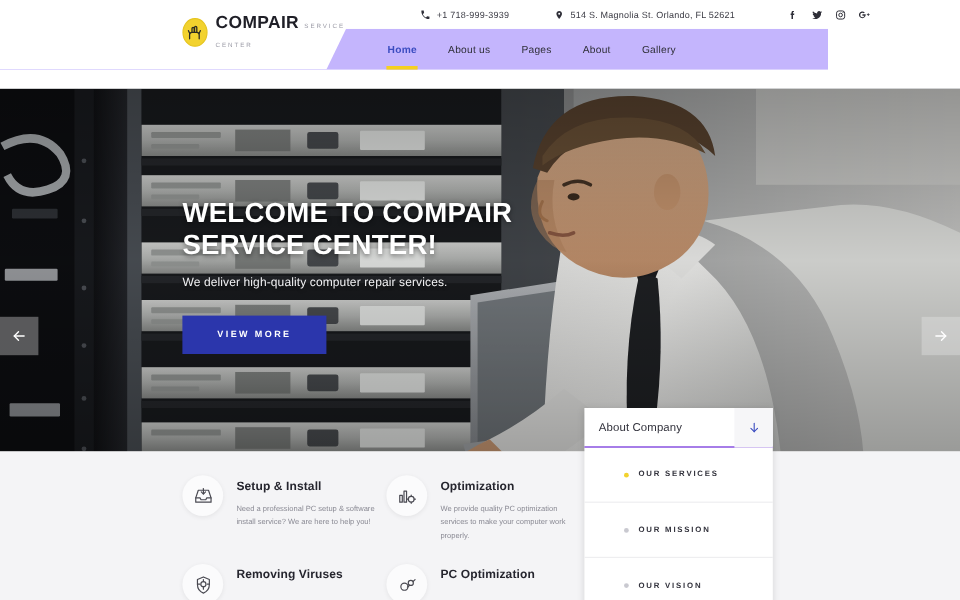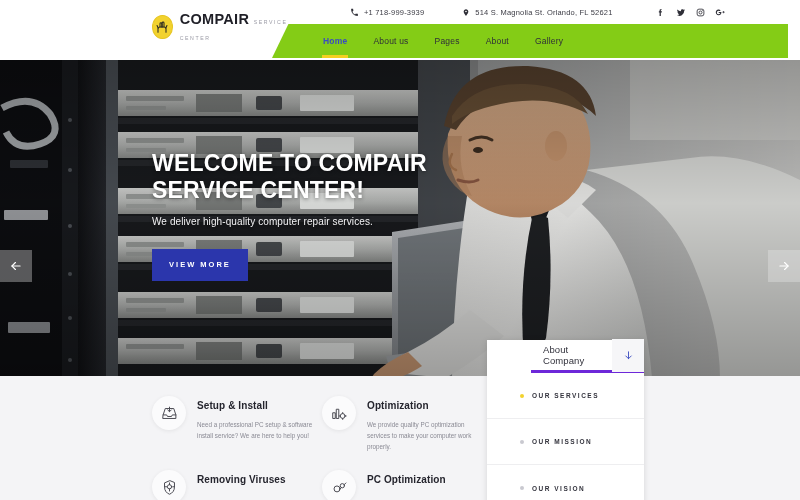--- a/index.html
+++ b/index.html
@@ -25,22 +25,22 @@
   .contact-item svg { display: block; }
   .socials { display: flex; align-items: center; gap: 8px; margin-left: 4px; }
   .soc {
     width: 12px; height: 12px; display: flex; align-items: center; justify-content: center;
     color: #2f2f38;
   }
   .soc svg { display: block; }
 
   
   .navbar {
-    position: absolute; top: 24px; left: 0; width: 788px; height: 34px;
-    background: #84cc16; z-index: 5;
+    position: absolute; top: 24px; left: 0; width: 690px; height: 34px;
+    background: #c4b5fd; z-index: 5;
   }
   .nav-list {
     position: absolute; left: 310px; top: 0; height: 34px;
     display: flex; align-items: center; gap: 0; list-style: none;
   }
   .nav-item {
     position: relative; height: 34px; display: flex; align-items: center;
     padding: 0 13px; font-size: 8.5px; color: #2f2f38; letter-spacing: .2px;
     cursor: pointer;
   }
@@ -65,38 +65,38 @@
     background: #f2d22e; display: flex; align-items: center; justify-content: center;
     border: 1.5px solid #e6c521;
   }
   .logo-mark svg { display: block; }
   .logo-text { line-height: 1; }
   .logo-name { font-size: 14.5px; font-weight: bold; color: #1f1f27; letter-spacing: .3px; }
   .logo-sub { font-size: 5.2px; color: #9a9aa5; letter-spacing: 1.6px; margin-top: 2.5px; }
 
   
   .hero {
-    position: absolute; top: 60px; left: 0; width: 800px; height: 318px;
+    position: absolute; top: 74px; left: 0; width: 800px; height: 318px;
     overflow: hidden; background: #2a2d33;
   }
   .hero-photo { position: absolute; inset: 0; }
   .hero-caption {
     position: absolute; left: 152px; top: 90px; z-index: 4; width: 330px;
   }
   .hero-title {
     font-size: 23px; font-weight: bold; color: #ffffff; line-height: 1.17;
     letter-spacing: .2px; text-transform: uppercase;
     text-shadow: 0 1px 4px rgba(0,0,0,.45);
   }
   .hero-sub {
     margin-top: 12px; font-size: 10px; color: #f2f2f4; letter-spacing: .1px;
     text-shadow: 0 1px 3px rgba(0,0,0,.5);
   }
   .hero-btn {
-    margin-top: 22px; width: 96px; height: 32px; background: #2b36ac;
+    margin-top: 22px; width: 120px; height: 32px; background: #2b36ac;
     color: #ffffff; font-size: 7.5px; font-weight: bold; letter-spacing: 2px;
     display: flex; align-items: center; justify-content: center; cursor: pointer;
     border: none;
   }
   .slider-arrow {
     position: absolute; top: 190px; width: 32px; height: 32px;
     background: rgba(235,235,235,.35);
     display: flex; align-items: center; justify-content: center;
     z-index: 5; cursor: pointer;
   }
@@ -104,21 +104,21 @@
   .slider-arrow.right { right: 0; }
   .slider-arrow svg { display: block; }
 
   
   .about-panel {
     position: absolute; left: 487px; top: 340px; width: 157px; z-index: 8;
     background: #ffffff; box-shadow: 0 1px 6px rgba(0,0,0,.13);
   }
   .about-head {
     height: 33px; display: flex; align-items: center; justify-content: space-between;
-    padding-left: 12px; border-bottom: 3px solid #6d28d9; margin-left: 44px;
+    padding-left: 12px; border-bottom: 1px solid #6d28d9;
   }
   .about-head-title { font-size: 9.5px; color: #32323c; letter-spacing: .1px; }
   .about-head-btn {
     width: 32px; height: 33px; display: flex; align-items: center; justify-content: center;
     background: #f6f6f8; cursor: pointer;
   }
   .about-head-btn svg { display: block; }
   .about-item {
     height: 46px; display: flex; align-items: center; padding-left: 33px;
     border-bottom: 1px solid #eeeef0; cursor: pointer;

